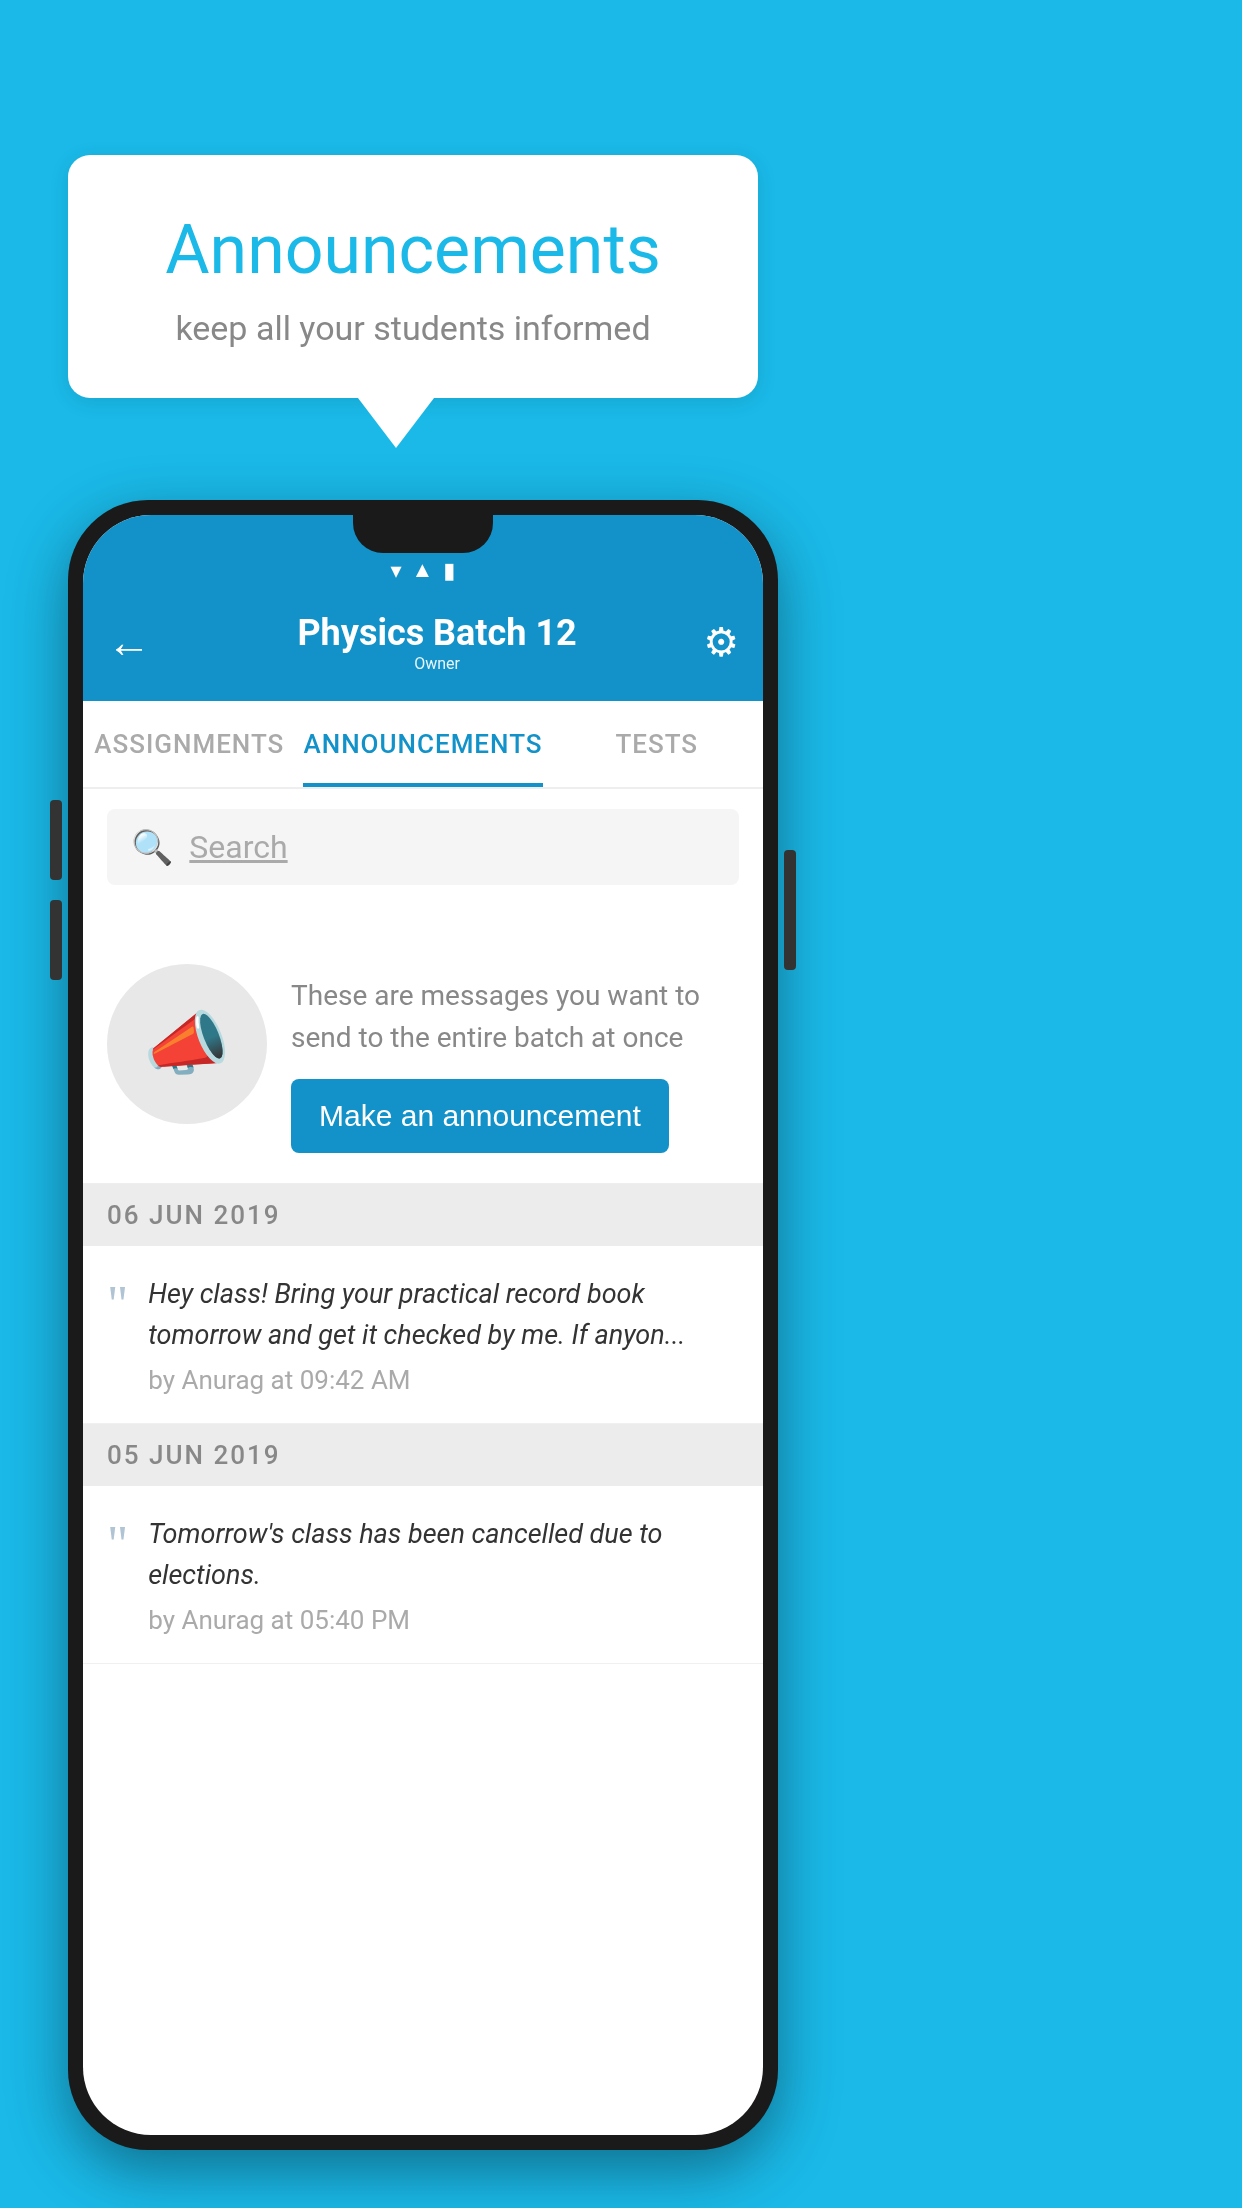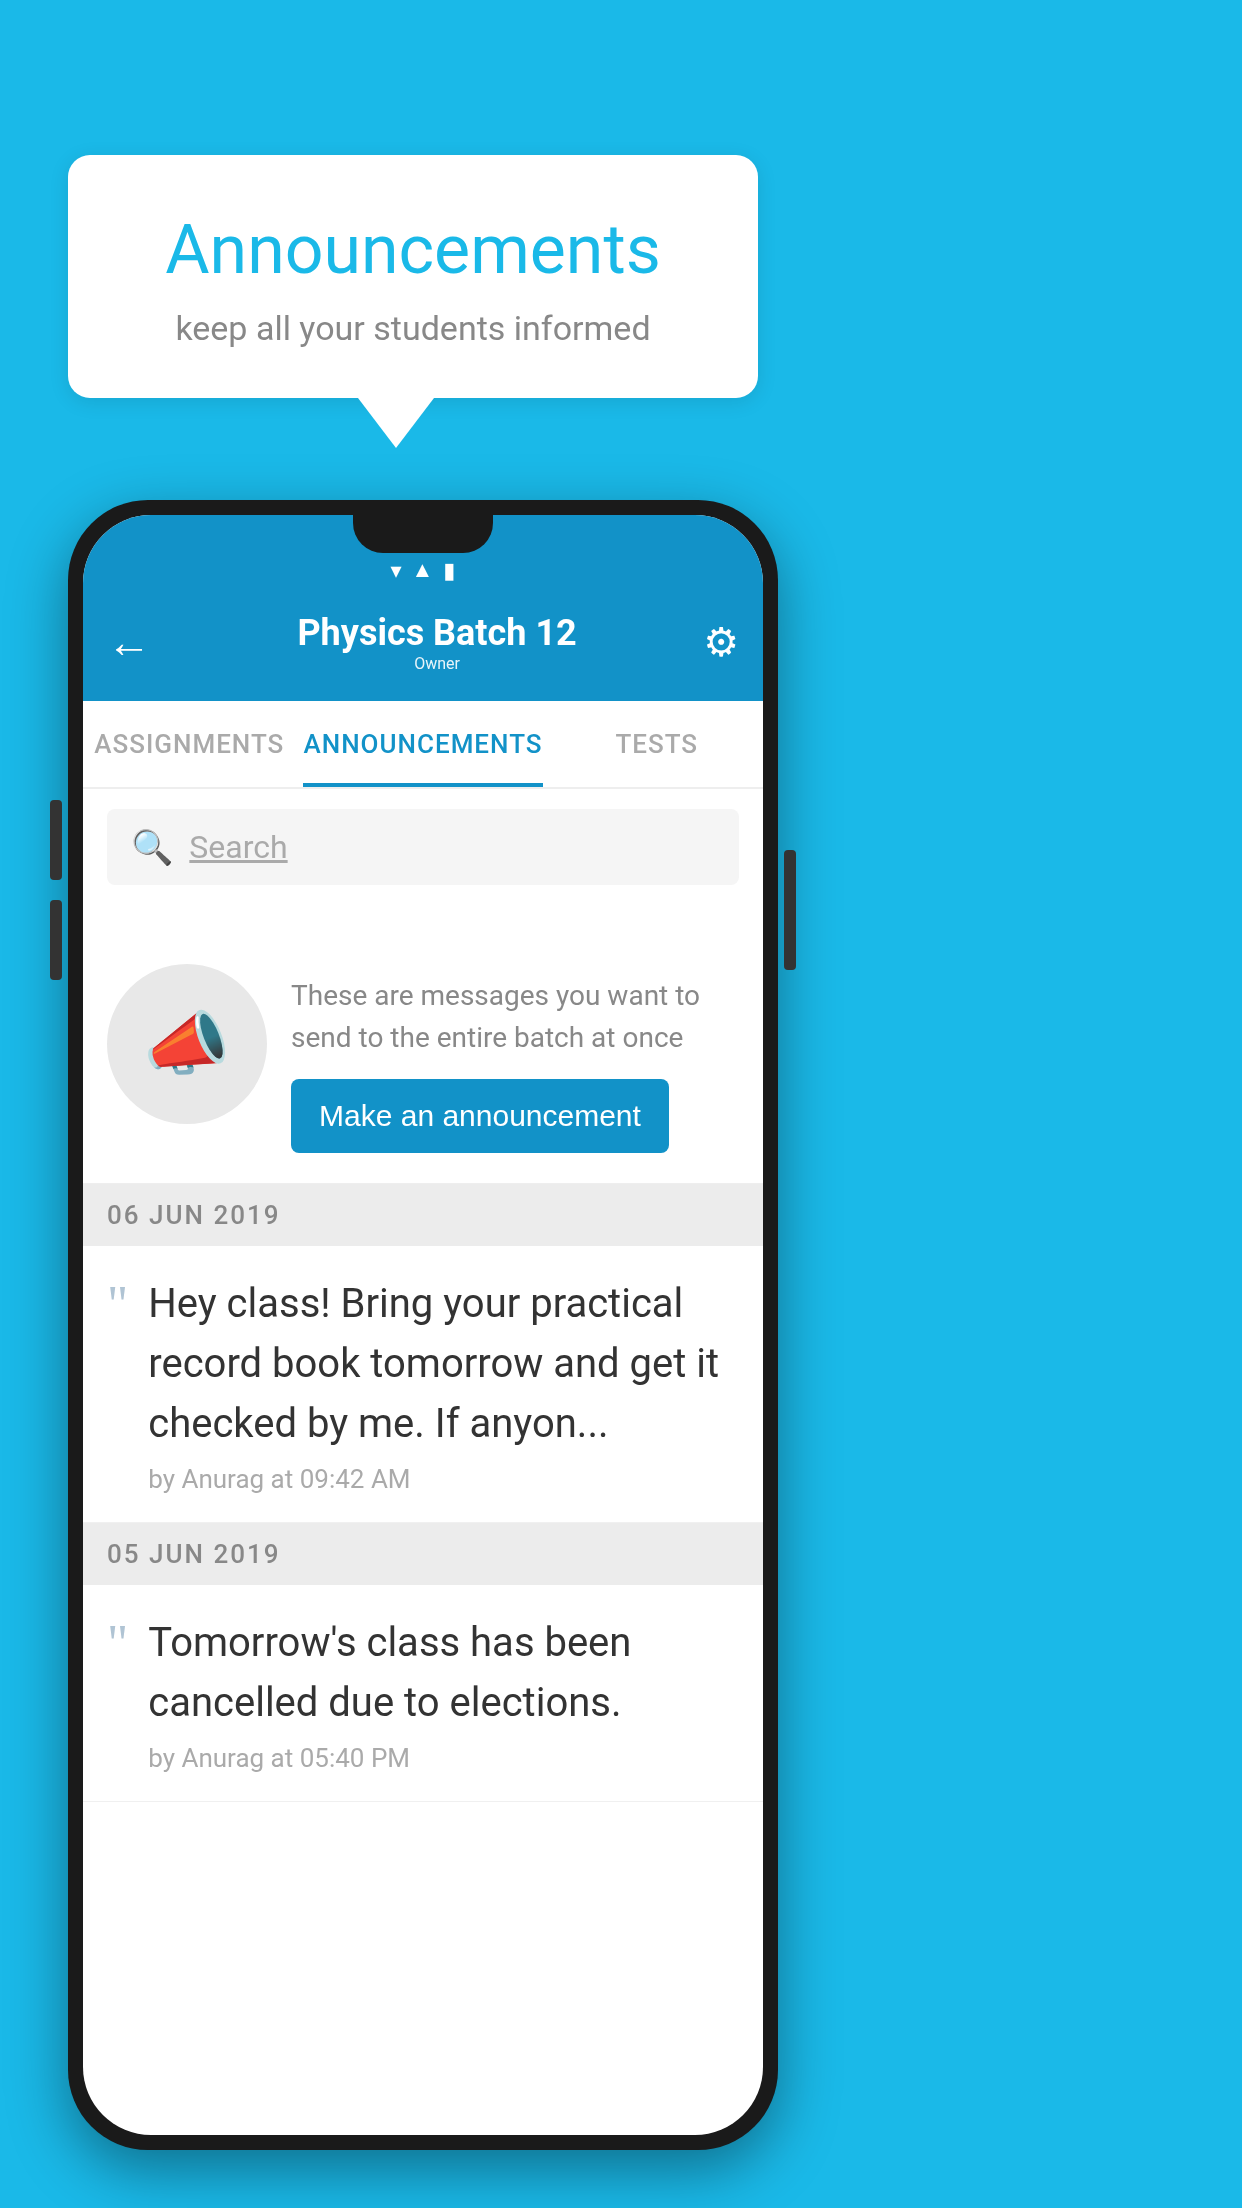--- a/index.html
+++ b/index.html
@@ -300,22 +300,23 @@
       margin-top: 5px;
       font-family: Georgia, serif;
       flex-shrink: 0;
     }
 
     .announcement-content {
       flex: 1;
     }
 
     .announcement-text {
-      font-size: 40px;
+      font-size: 27px;
       color: #333;
+      font-style: italic;
       line-height: 1.5;
       margin-bottom: 10px;
     }
 
     .announcement-meta {
       font-size: 26px;
       color: #aaa;
     }
 
     

